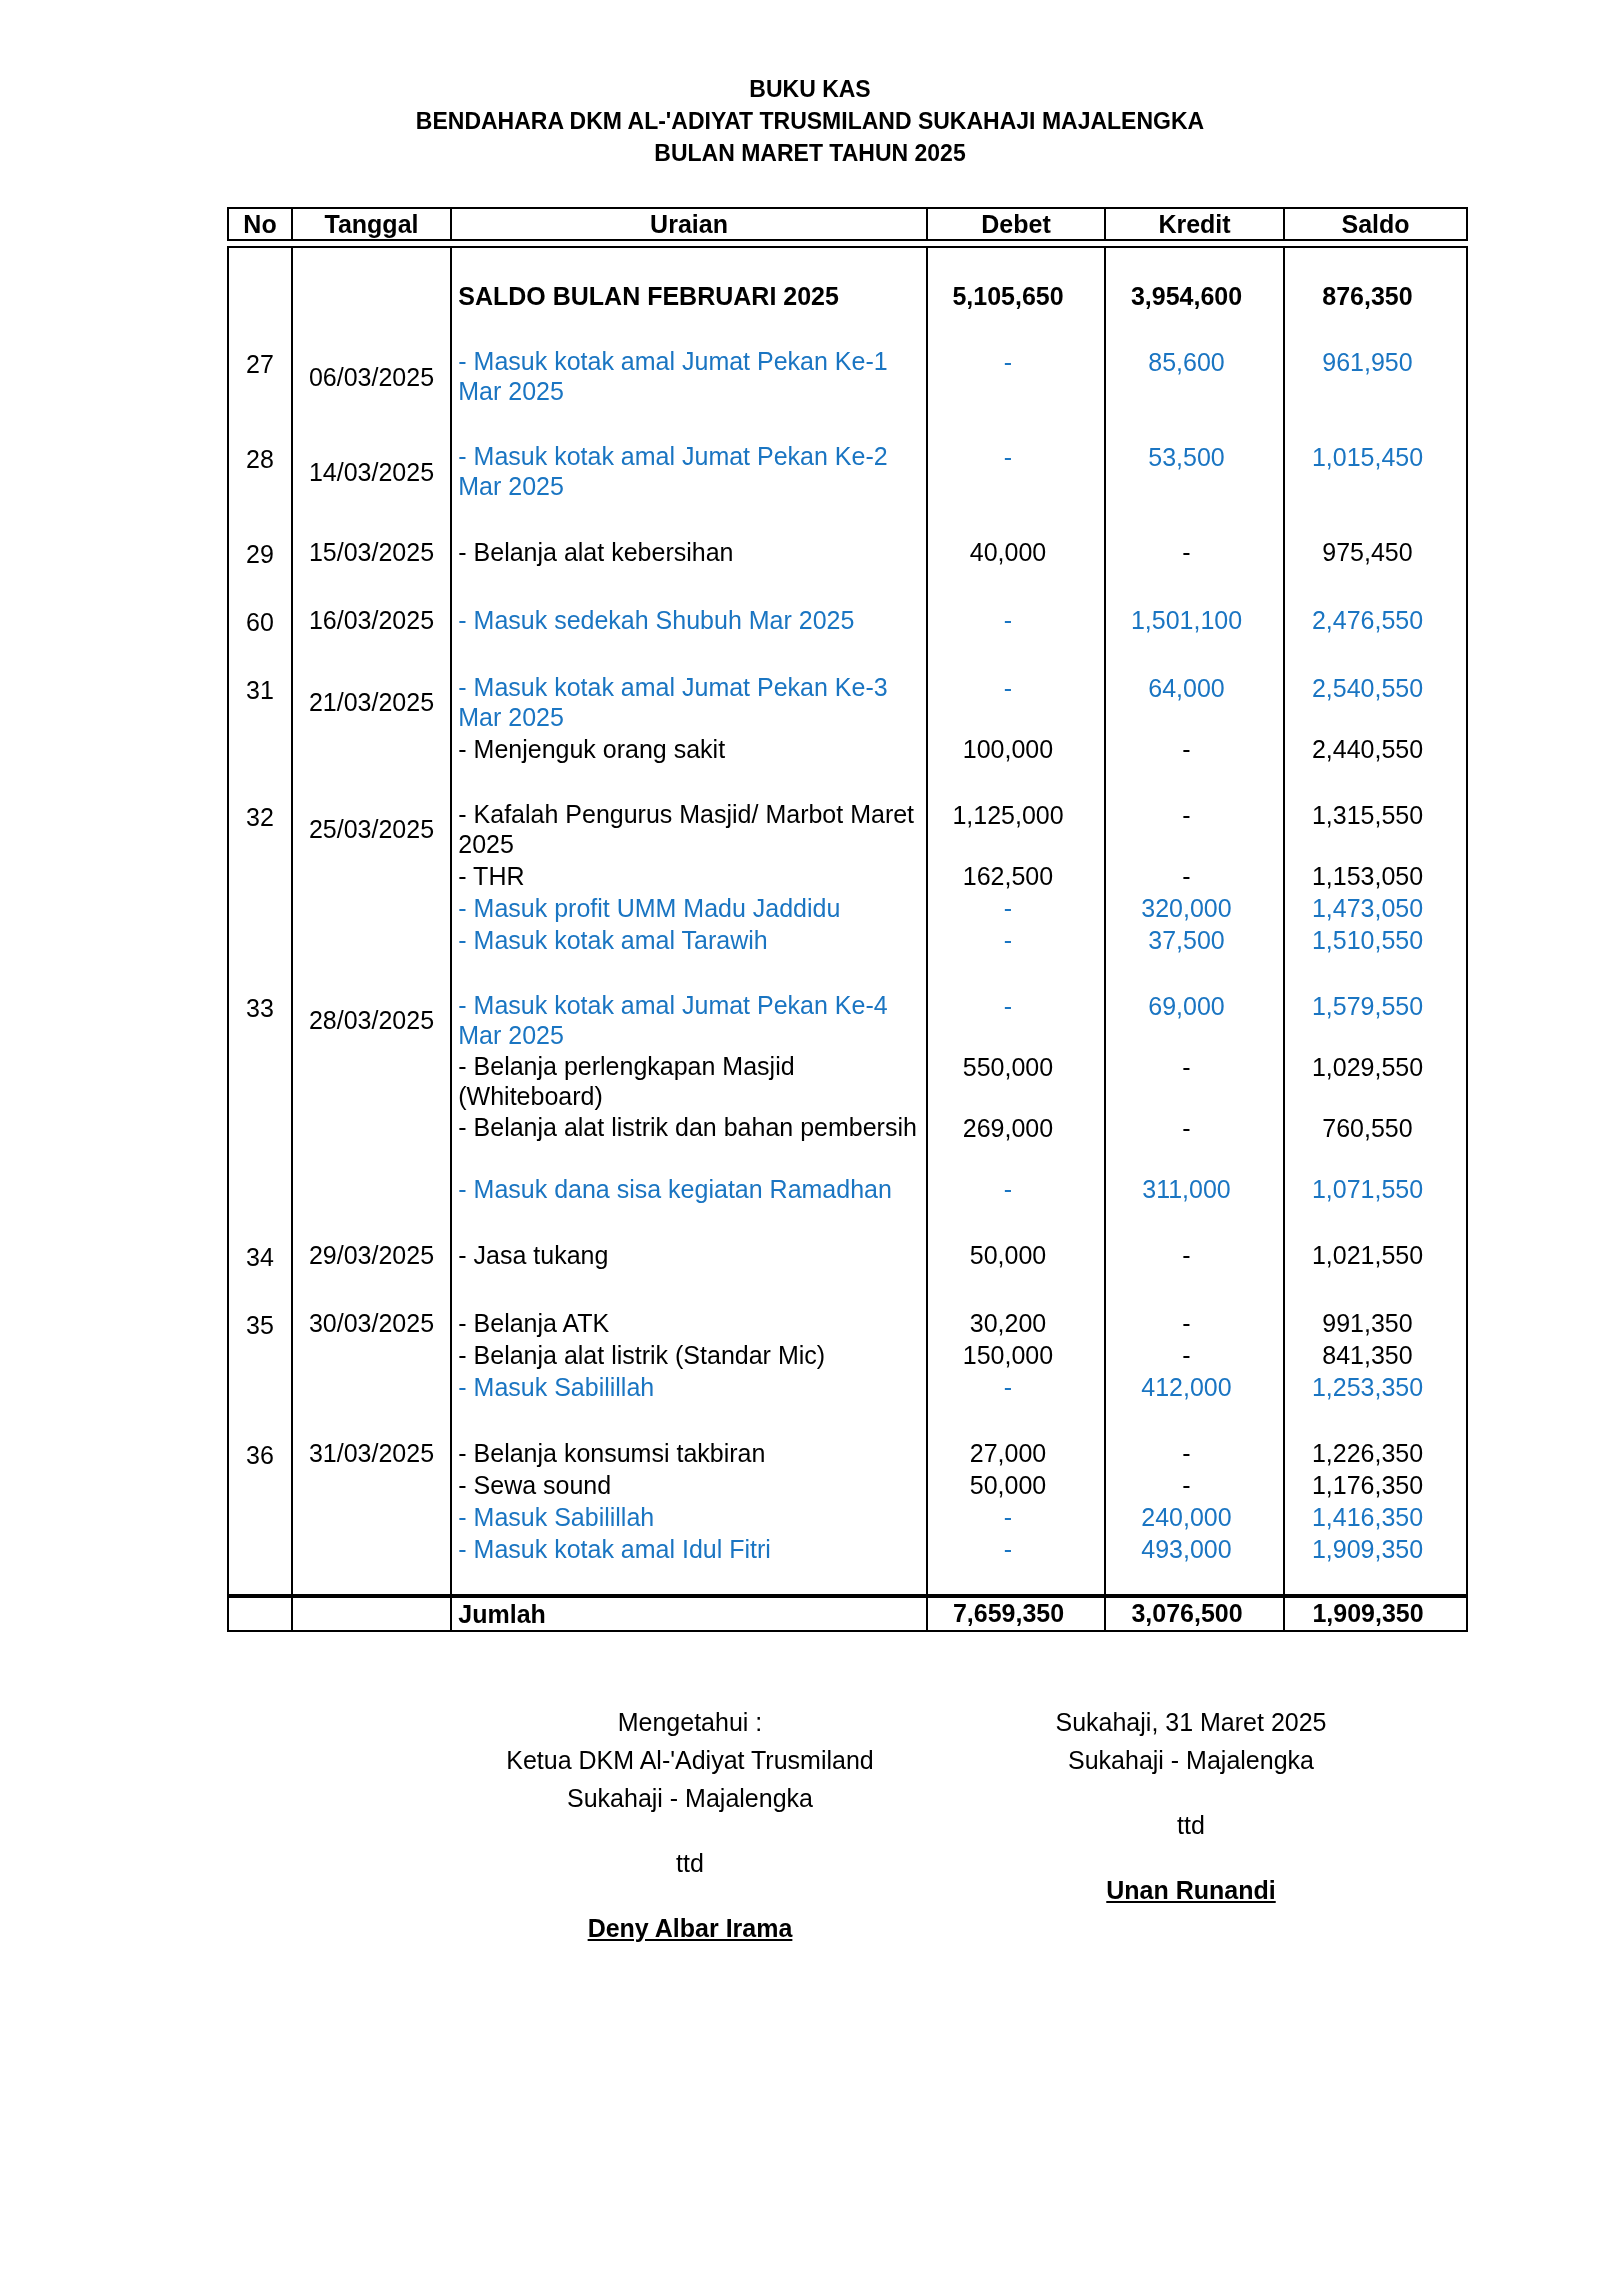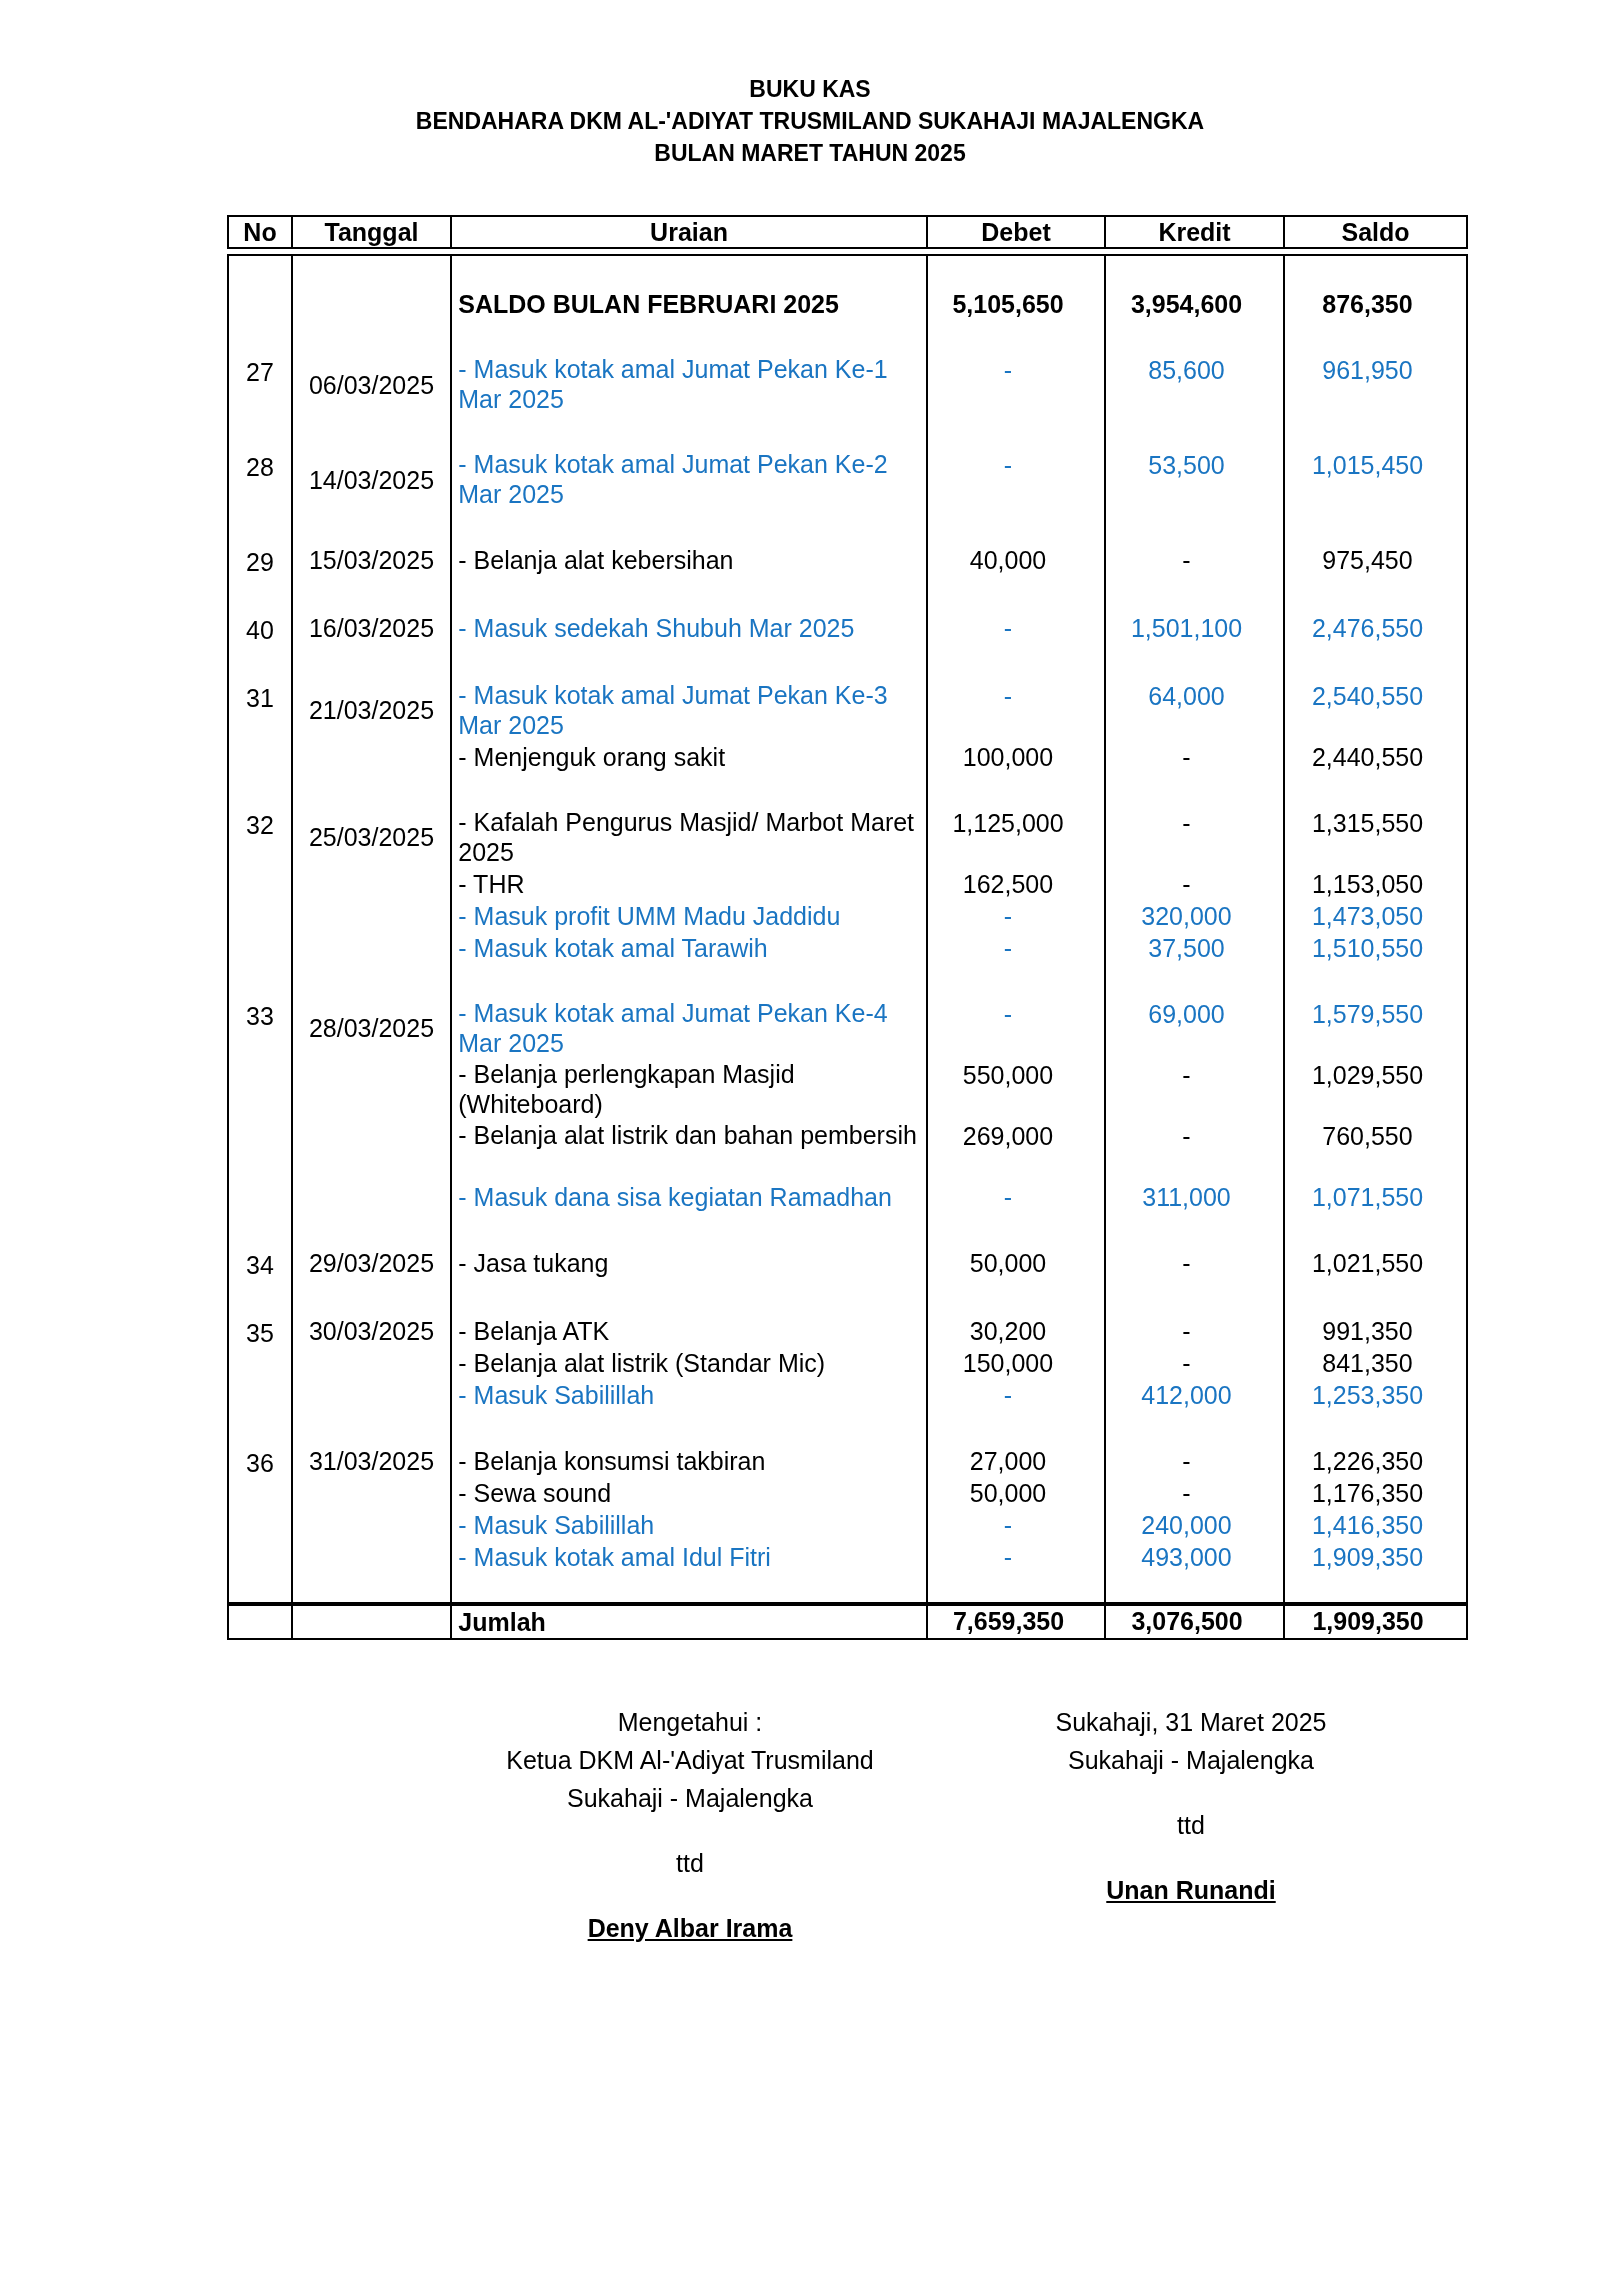--- a/index.html
+++ b/index.html
@@ -1,18 +1,18 @@
 <!DOCTYPE html>
 <html style="font-size:14.3px"><head>
 <meta charset="utf-8">
 <style>
   html, body { margin: 0; padding: 0; background: #ffffff; }
   body { width: 1620px; height: 2293px; position: relative; font-family: "Liberation Sans", sans-serif; color: #000; }
   .title-block { position: absolute; top: 73px; left: 0; width: 1620px; text-align: center; font-weight: bold; font-size: 23px; line-height: 32px; }
-  .ledger { position: absolute; left: 227px; top: 215px; width: 1238px; }
+  .ledger { position: absolute; left: 227px; top: 207px; width: 1238px; }
   table { border-collapse: collapse; width: 100%; table-layout: fixed; }
   col.c-no { width: 64px; } col.c-date { width: 159px; } col.c-desc { width: 476px; }
   col.c-deb { width: 178px; } col.c-kre { width: 179px; } col.c-sal { width: 183px; }
   .head th { border: 2.7px solid #000; font-size: 25px; font-weight: bold; height: 30px; padding: 0; }
   .gap { height: 5.4px; }
   .body-table td { border-left: 2.2px solid #000; border-right: 2.2px solid #000; font-size: 25px; vertical-align: top; padding: 0; }
   .body-table { border: 2.7px solid #000; }
   .num { text-align: center; padding-right: 16px !important; }
   .desc { padding-left: 6.3px !important; line-height: 30px; }
   .no-cell { text-align: center; padding-top: 1.8px !important; }
@@ -162,21 +162,21 @@
             <div class="line">-</div>
           </td>
           <td class="num">
             <div class="group-sp"></div>
             <div class="line">975,450</div>
           </td>
         </tr>
         <tr>
           <td class="no-cell">
             <div class="group-sp"></div>
-            <div class="line">40</div>
+            <div class="line">60</div>
           </td>
           <td class="date-cell">
             <div class="group-sp"></div>
             <div class="line">16/03/2025</div>
           </td>
           <td class="desc">
             <div class="group-sp"></div>
             <div class="line blue">- Masuk sedekah Shubuh Mar 2025</div>
           </td>
           <td class="num">

